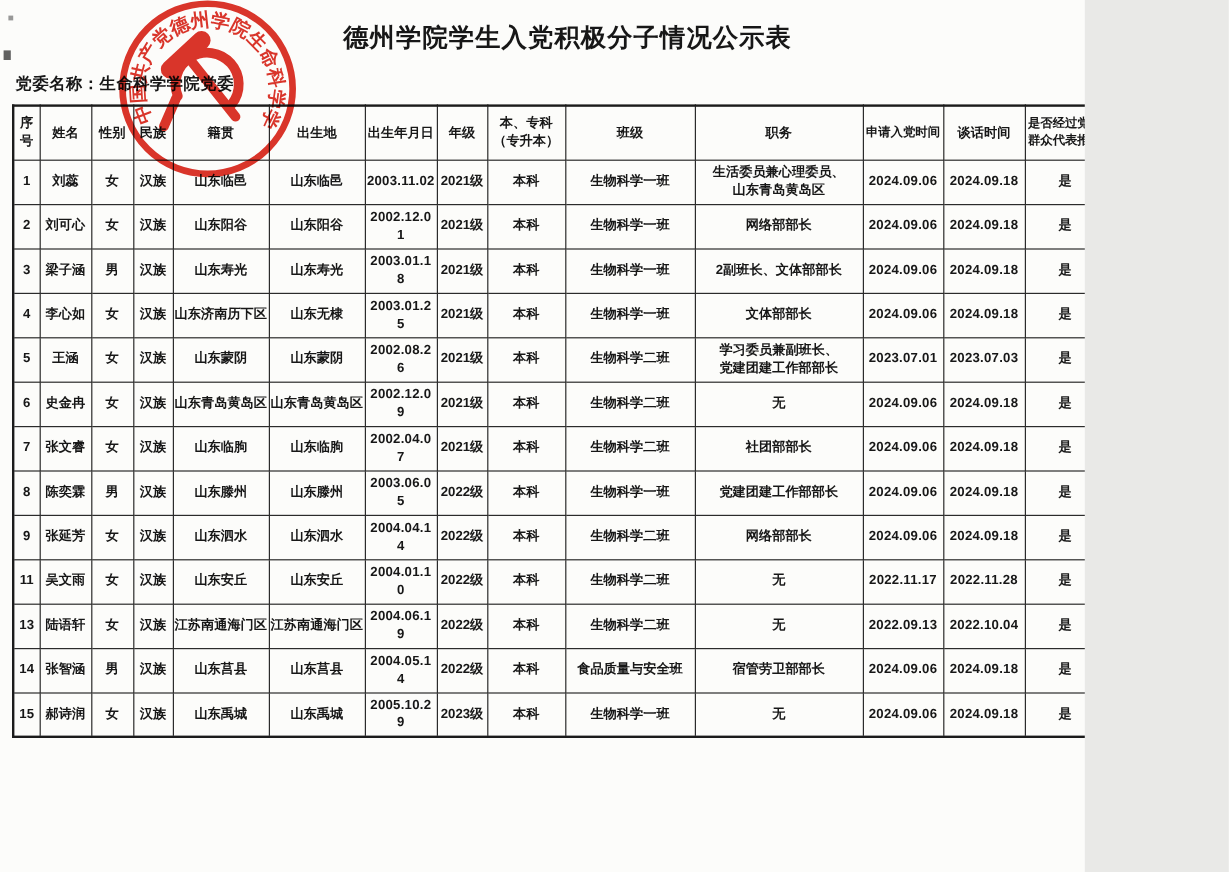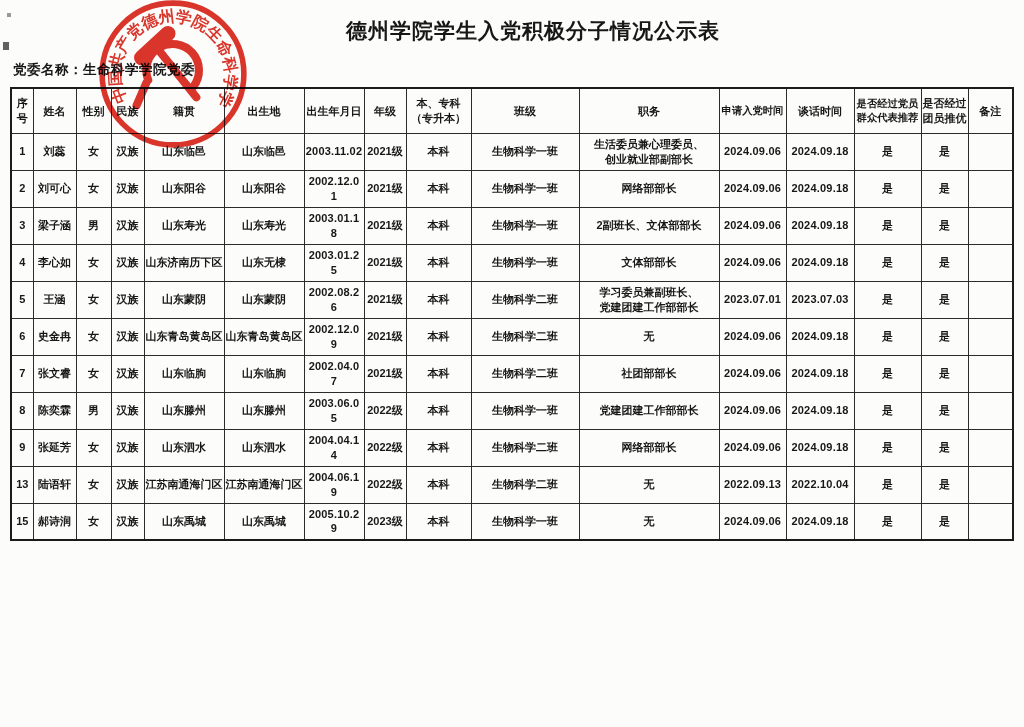--- a/index.html
+++ b/index.html
@@ -1,18 +1,18 @@
 <!DOCTYPE html>
 <html><head>
 <meta charset="utf-8">
 <style>
   html,body{margin:0;padding:0;}
   body{width:1024px;height:727px;background:#e9e9e7;}
   .page{
-    position:relative;width:1024px;height:727px;overflow:hidden;
+    position:relative;width:904px;height:727px;overflow:hidden;
     background:#fcfcfa;color:#171717;
     font-family:"Liberation Sans", sans-serif;
   }
   .title{
     position:absolute;top:17px;left:0;width:100%;
     text-align:center;font-size:21px;font-weight:bold;letter-spacing:1px;
     transform:translateX(21px);
   }
   .committee{
     position:absolute;top:61px;left:13px;
@@ -103,21 +103,21 @@
           <td>刘蕊</td>
           <td>女</td>
           <td>汉族</td>
           <td>山东临邑</td>
           <td>山东临邑</td>
           <td>2003.11.02</td>
           <td>2021级</td>
           <td>本科</td>
           <td>生物科学一班</td>
           <td>生活委员兼心理委员、
-创业就业部副部长</td>
+山东青岛黄岛区</td>
           <td>2024.09.06</td>
           <td>2024.09.18</td>
           <td>是</td>
           <td>是</td>
           <td></td>
         </tr>
         <tr>
           <td>2</td>
           <td>刘可心</td>
           <td>女</td>
@@ -256,33 +256,69 @@
           <td>本科</td>
           <td>生物科学二班</td>
           <td>网络部部长</td>
           <td>2024.09.06</td>
           <td>2024.09.18</td>
           <td>是</td>
           <td>是</td>
           <td></td>
         </tr>
         <tr>
+          <td>11</td>
+          <td>吴文雨</td>
+          <td>女</td>
+          <td>汉族</td>
+          <td>山东安丘</td>
+          <td>山东安丘</td>
+          <td>2004.01.10</td>
+          <td>2022级</td>
+          <td>本科</td>
+          <td>生物科学二班</td>
+          <td>无</td>
+          <td>2022.11.17</td>
+          <td>2022.11.28</td>
+          <td>是</td>
+          <td>是</td>
+          <td></td>
+        </tr>
+        <tr>
           <td>13</td>
           <td>陆语轩</td>
           <td>女</td>
           <td>汉族</td>
           <td>江苏南通海门区</td>
           <td>江苏南通海门区</td>
           <td>2004.06.19</td>
           <td>2022级</td>
           <td>本科</td>
           <td>生物科学二班</td>
           <td>无</td>
           <td>2022.09.13</td>
           <td>2022.10.04</td>
+          <td>是</td>
+          <td>是</td>
+          <td></td>
+        </tr>
+        <tr>
+          <td>14</td>
+          <td>张智涵</td>
+          <td>男</td>
+          <td>汉族</td>
+          <td>山东莒县</td>
+          <td>山东莒县</td>
+          <td>2004.05.14</td>
+          <td>2022级</td>
+          <td>本科</td>
+          <td>食品质量与安全班</td>
+          <td>宿管劳卫部部长</td>
+          <td>2024.09.06</td>
+          <td>2024.09.18</td>
           <td>是</td>
           <td>是</td>
           <td></td>
         </tr>
         <tr>
           <td>15</td>
           <td>郝诗润</td>
           <td>女</td>
           <td>汉族</td>
           <td>山东禹城</td>

